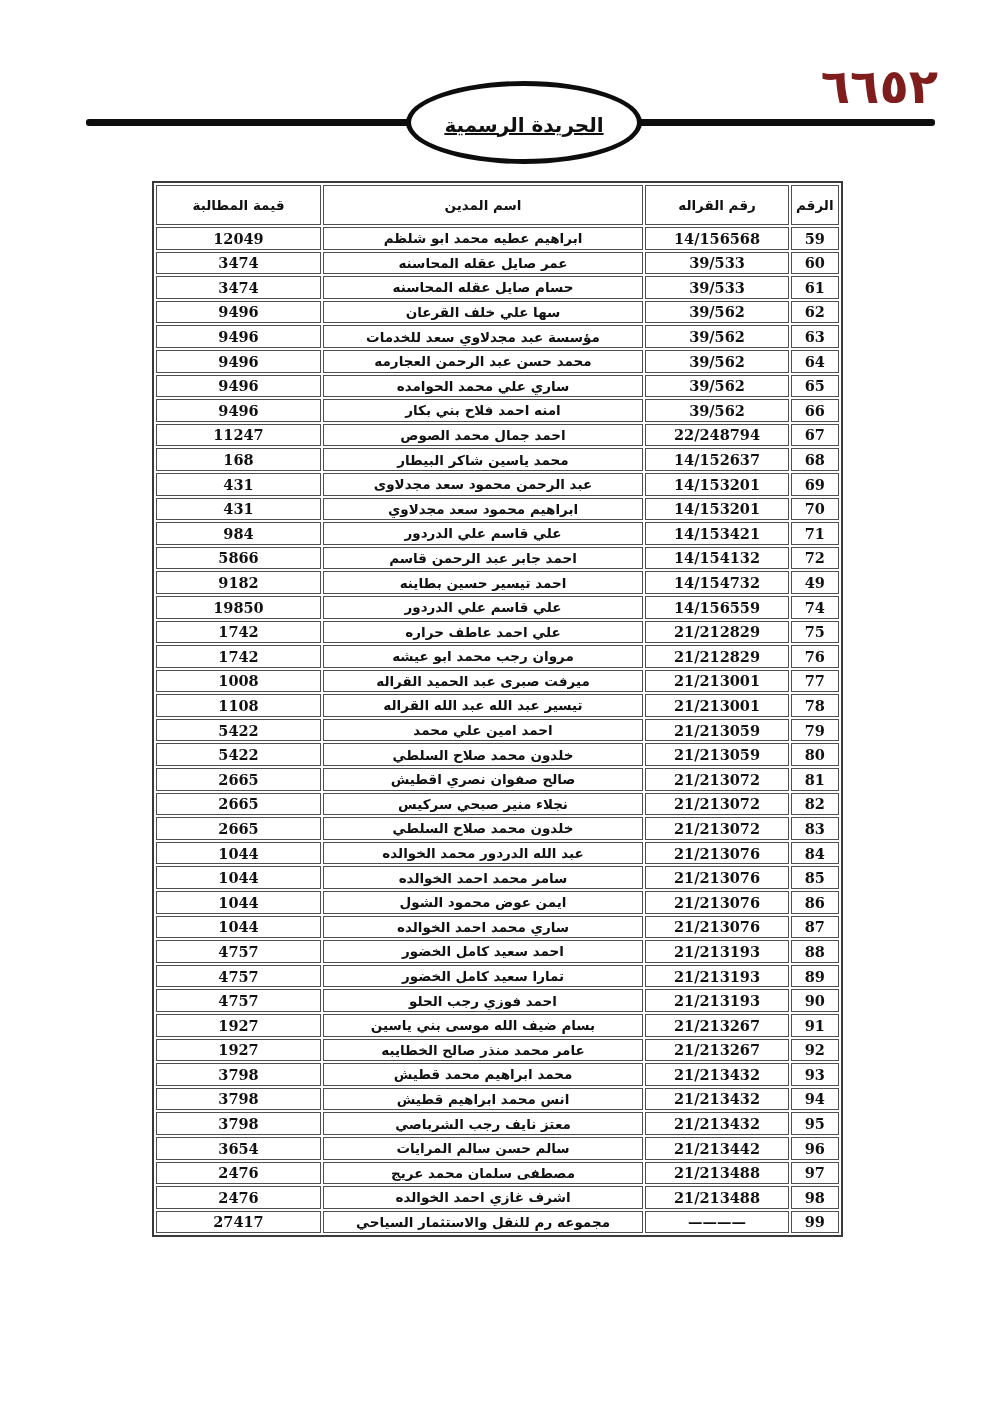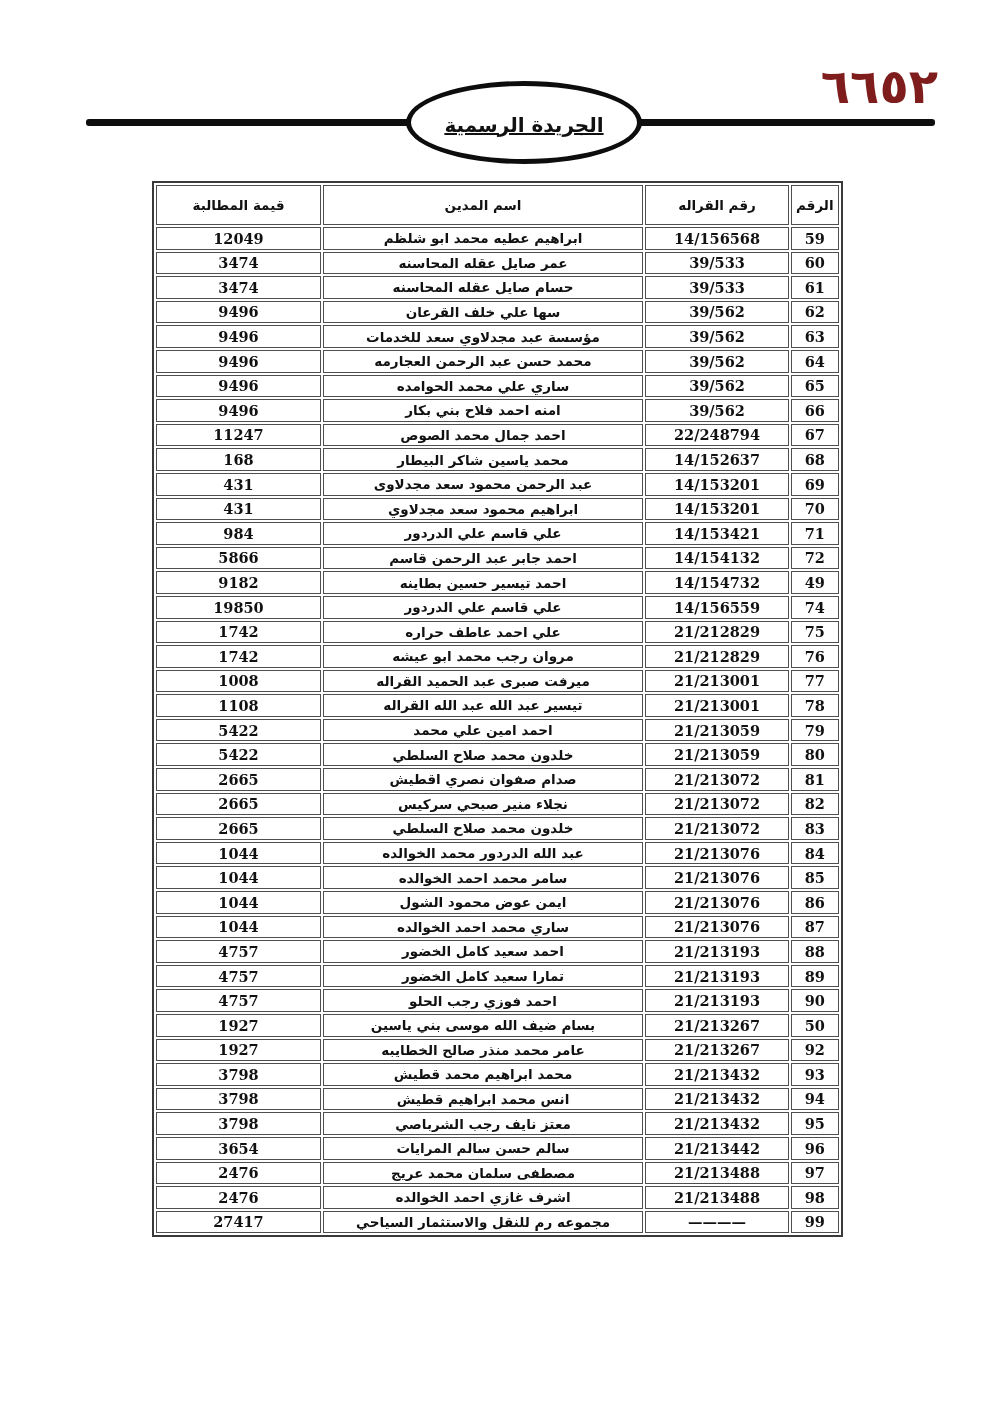--- a/index.html
+++ b/index.html
@@ -240,21 +240,21 @@
       </tr>
       <tr>
         <td class="col-no">80</td>
         <td class="col-murabaha">21/213059</td>
         <td class="col-name">خلدون محمد صلاح السلطي</td>
         <td class="col-value">5422</td>
       </tr>
       <tr>
         <td class="col-no">81</td>
         <td class="col-murabaha">21/213072</td>
-        <td class="col-name">صدام صفوان نصري اقطيش</td>
+        <td class="col-name">صالح صفوان نصري اقطيش</td>
         <td class="col-value">2665</td>
       </tr>
       <tr>
         <td class="col-no">82</td>
         <td class="col-murabaha">21/213072</td>
         <td class="col-name">نجلاء منير صبحي سركيس</td>
         <td class="col-value">2665</td>
       </tr>
       <tr>
         <td class="col-no">83</td>
@@ -298,21 +298,21 @@
         <td class="col-name">تمارا سعيد كامل الخضور</td>
         <td class="col-value">4757</td>
       </tr>
       <tr>
         <td class="col-no">90</td>
         <td class="col-murabaha">21/213193</td>
         <td class="col-name">احمد فوزي رجب الحلو</td>
         <td class="col-value">4757</td>
       </tr>
       <tr>
-        <td class="col-no">50</td>
+        <td class="col-no">91</td>
         <td class="col-murabaha">21/213267</td>
         <td class="col-name">بسام ضيف الله موسى بني ياسين</td>
         <td class="col-value">1927</td>
       </tr>
       <tr>
         <td class="col-no">92</td>
         <td class="col-murabaha">21/213267</td>
         <td class="col-name">عامر محمد منذر صالح الخطايبه</td>
         <td class="col-value">1927</td>
       </tr>

